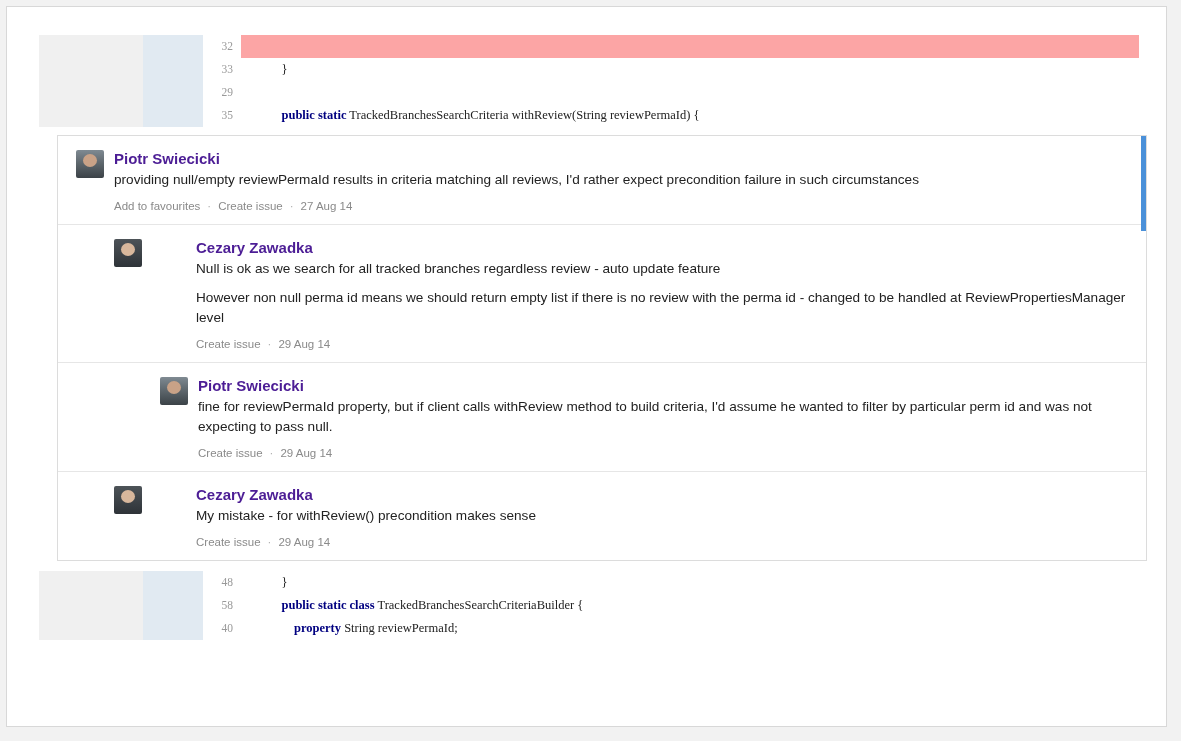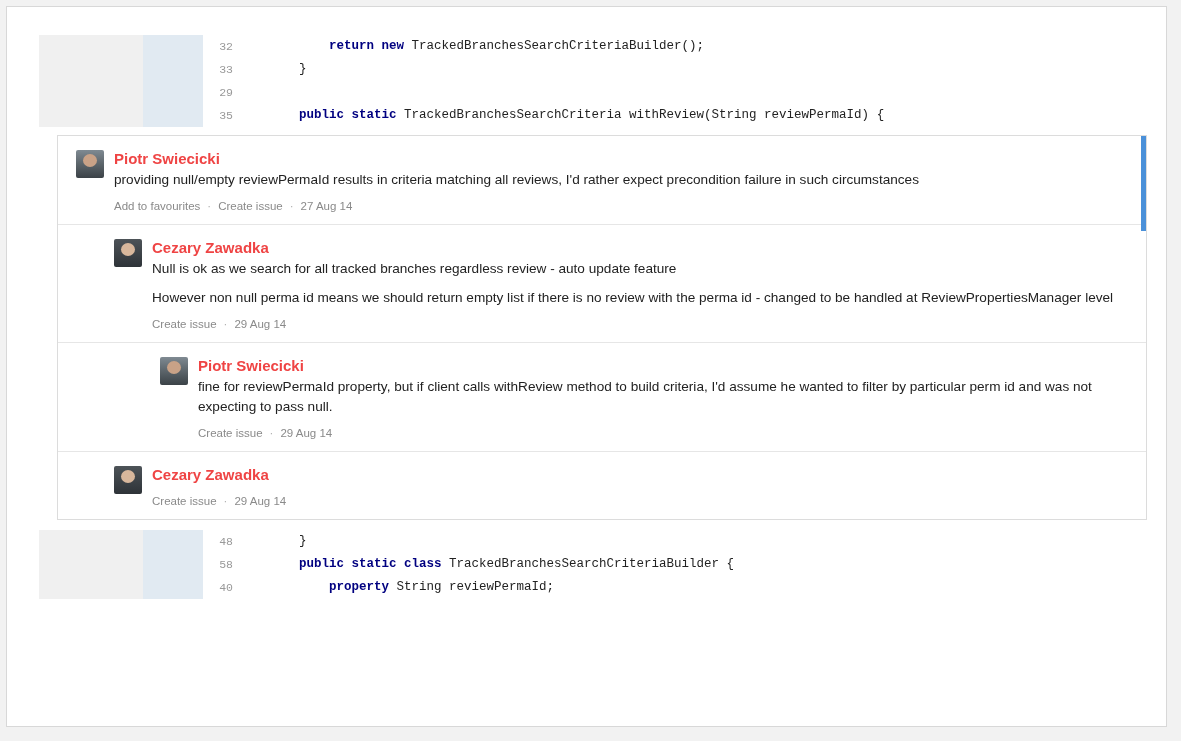--- a/index.html
+++ b/index.html
@@ -25,21 +25,21 @@
     border: 1px solid #d8d8d8;
     box-sizing: border-box;
     overflow: hidden;
   }
 
   
   .code-block {
     margin: 28px 0 0 32px;
     width: 1100px;
     background: #fca5a5;
-    font-family: Liberation Mono, monospace;
+    font-family: Liberation Serif, serif;
     font-size: 12.5px;
   }
   .code-row {
     display: flex;
     align-items: stretch;
     height: 23px;
   }
   .gutter-a {
     width: 104px;
     background: #f0f0f0;
@@ -89,21 +89,21 @@
     height: 95px;
     background: #4a90d9;
   }
   .comment {
     display: flex;
     padding: 14px 18px 10px 18px;
     box-sizing: border-box;
     border-top: 1px solid #e6e6e6;
   }
   .comment.first { border-top: none; }
-  .comment.indent-1 { padding-left: 56px; }
+  .comment.indent-1 { padding-left: 56px; gap: 44px; }
   .comment.indent-2 { padding-left: 102px; }
 
   .avatar {
     width: 28px;
     height: 28px;
     flex: none;
     margin-right: 10px;
     border-radius: 2px;
     background: linear-gradient(#7f8a92 0%, #5d666c 48%, #3b4247 100%);
     position: relative;
@@ -117,38 +117,37 @@
     width: 14px;
     height: 13px;
     border-radius: 50%;
     background: #c9a287;
   }
   .avatar.dark { background: linear-gradient(#4d5358 0%, #2e3338 100%); }
   .avatar.dark::after { background: #d8b79c; }
 
   .c-body { flex: 1; min-width: 0; }
   .c-author {
-    color: #ef4444;
+    color: #4c1d95;
     font-weight: bold;
     font-size: 15px;
     line-height: 18px;
     margin-bottom: 2px;
     display: inline-block;
   }
   .c-text {
     color: #222222;
     font-size: 13.6px;
     line-height: 20px;
     margin-bottom: 9px;
   }
   .c-meta {
     font-size: 11.5px;
     color: #8a8a8a;
     line-height: 15px;
-    margin-top: 8px;
   }
   .c-meta a {
     color: #8a8a8a;
     text-decoration: none;
   }
   .c-meta .sep { padding: 0 7px; color: #b0b0b0; }
   .c-meta .date { color: #8a8a8a; }
 
   .code-block.bottom { margin-top: 10px; }
 </style>
@@ -156,21 +155,20 @@
 <body>
 
 <div id="page">
   <div class="card">
 
     <div class="code-block" id="code-top">
         <div class="code-row">
           <div class="gutter-a"></div>
           <div class="gutter-b"></div>
           <div class="linenum">32</div>
-          <div class="code-text"><span>        </span><span class="kw">return new</span><span> TrackedBranchesSearchCriteriaBuilder();</span></div>
         </div>
         <div class="code-row">
           <div class="gutter-a"></div>
           <div class="gutter-b"></div>
           <div class="linenum">33</div>
           <div class="code-text"><span>    }</span></div>
         </div>
         <div class="code-row">
           <div class="gutter-a"></div>
           <div class="gutter-b"></div>
@@ -194,21 +192,21 @@
         <div class="comment indent-1">
           <div class="avatar dark"></div>
           <div class="c-body"><div class="c-author">Cezary Zawadka</div><div class="c-text">Null is ok as we search for all tracked branches regardless review - auto update feature</div><div class="c-text">However non null perma id means we should return empty list if there is no review with the perma id - changed to be handled at ReviewPropertiesManager level</div><div class="c-meta"><a href="#">Create issue</a><span class="sep">·</span><span class="date">29 Aug 14</span></div></div>
         </div>
         <div class="comment indent-2">
           <div class="avatar"></div>
           <div class="c-body"><div class="c-author">Piotr Swiecicki</div><div class="c-text">fine for reviewPermaId property, but if client calls withReview method to build criteria, I'd assume he wanted to filter by particular perm id and was not expecting to pass null.</div><div class="c-meta"><a href="#">Create issue</a><span class="sep">·</span><span class="date">29 Aug 14</span></div></div>
         </div>
         <div class="comment indent-1">
           <div class="avatar dark"></div>
-          <div class="c-body"><div class="c-author">Cezary Zawadka</div><div class="c-meta"><a href="#">Create issue</a><span class="sep">·</span><span class="date">29 Aug 14</span></div></div>
+          <div class="c-body"><div class="c-author">Cezary Zawadka</div><div class="c-text">My mistake - for withReview() precondition makes sense</div><div class="c-meta"><a href="#">Create issue</a><span class="sep">·</span><span class="date">29 Aug 14</span></div></div>
         </div>
       </div>
 
     <div class="code-block bottom" id="code-bottom">
         <div class="code-row">
           <div class="gutter-a"></div>
           <div class="gutter-b"></div>
           <div class="linenum">48</div>
           <div class="code-text"><span>    }</span></div>
         </div>

